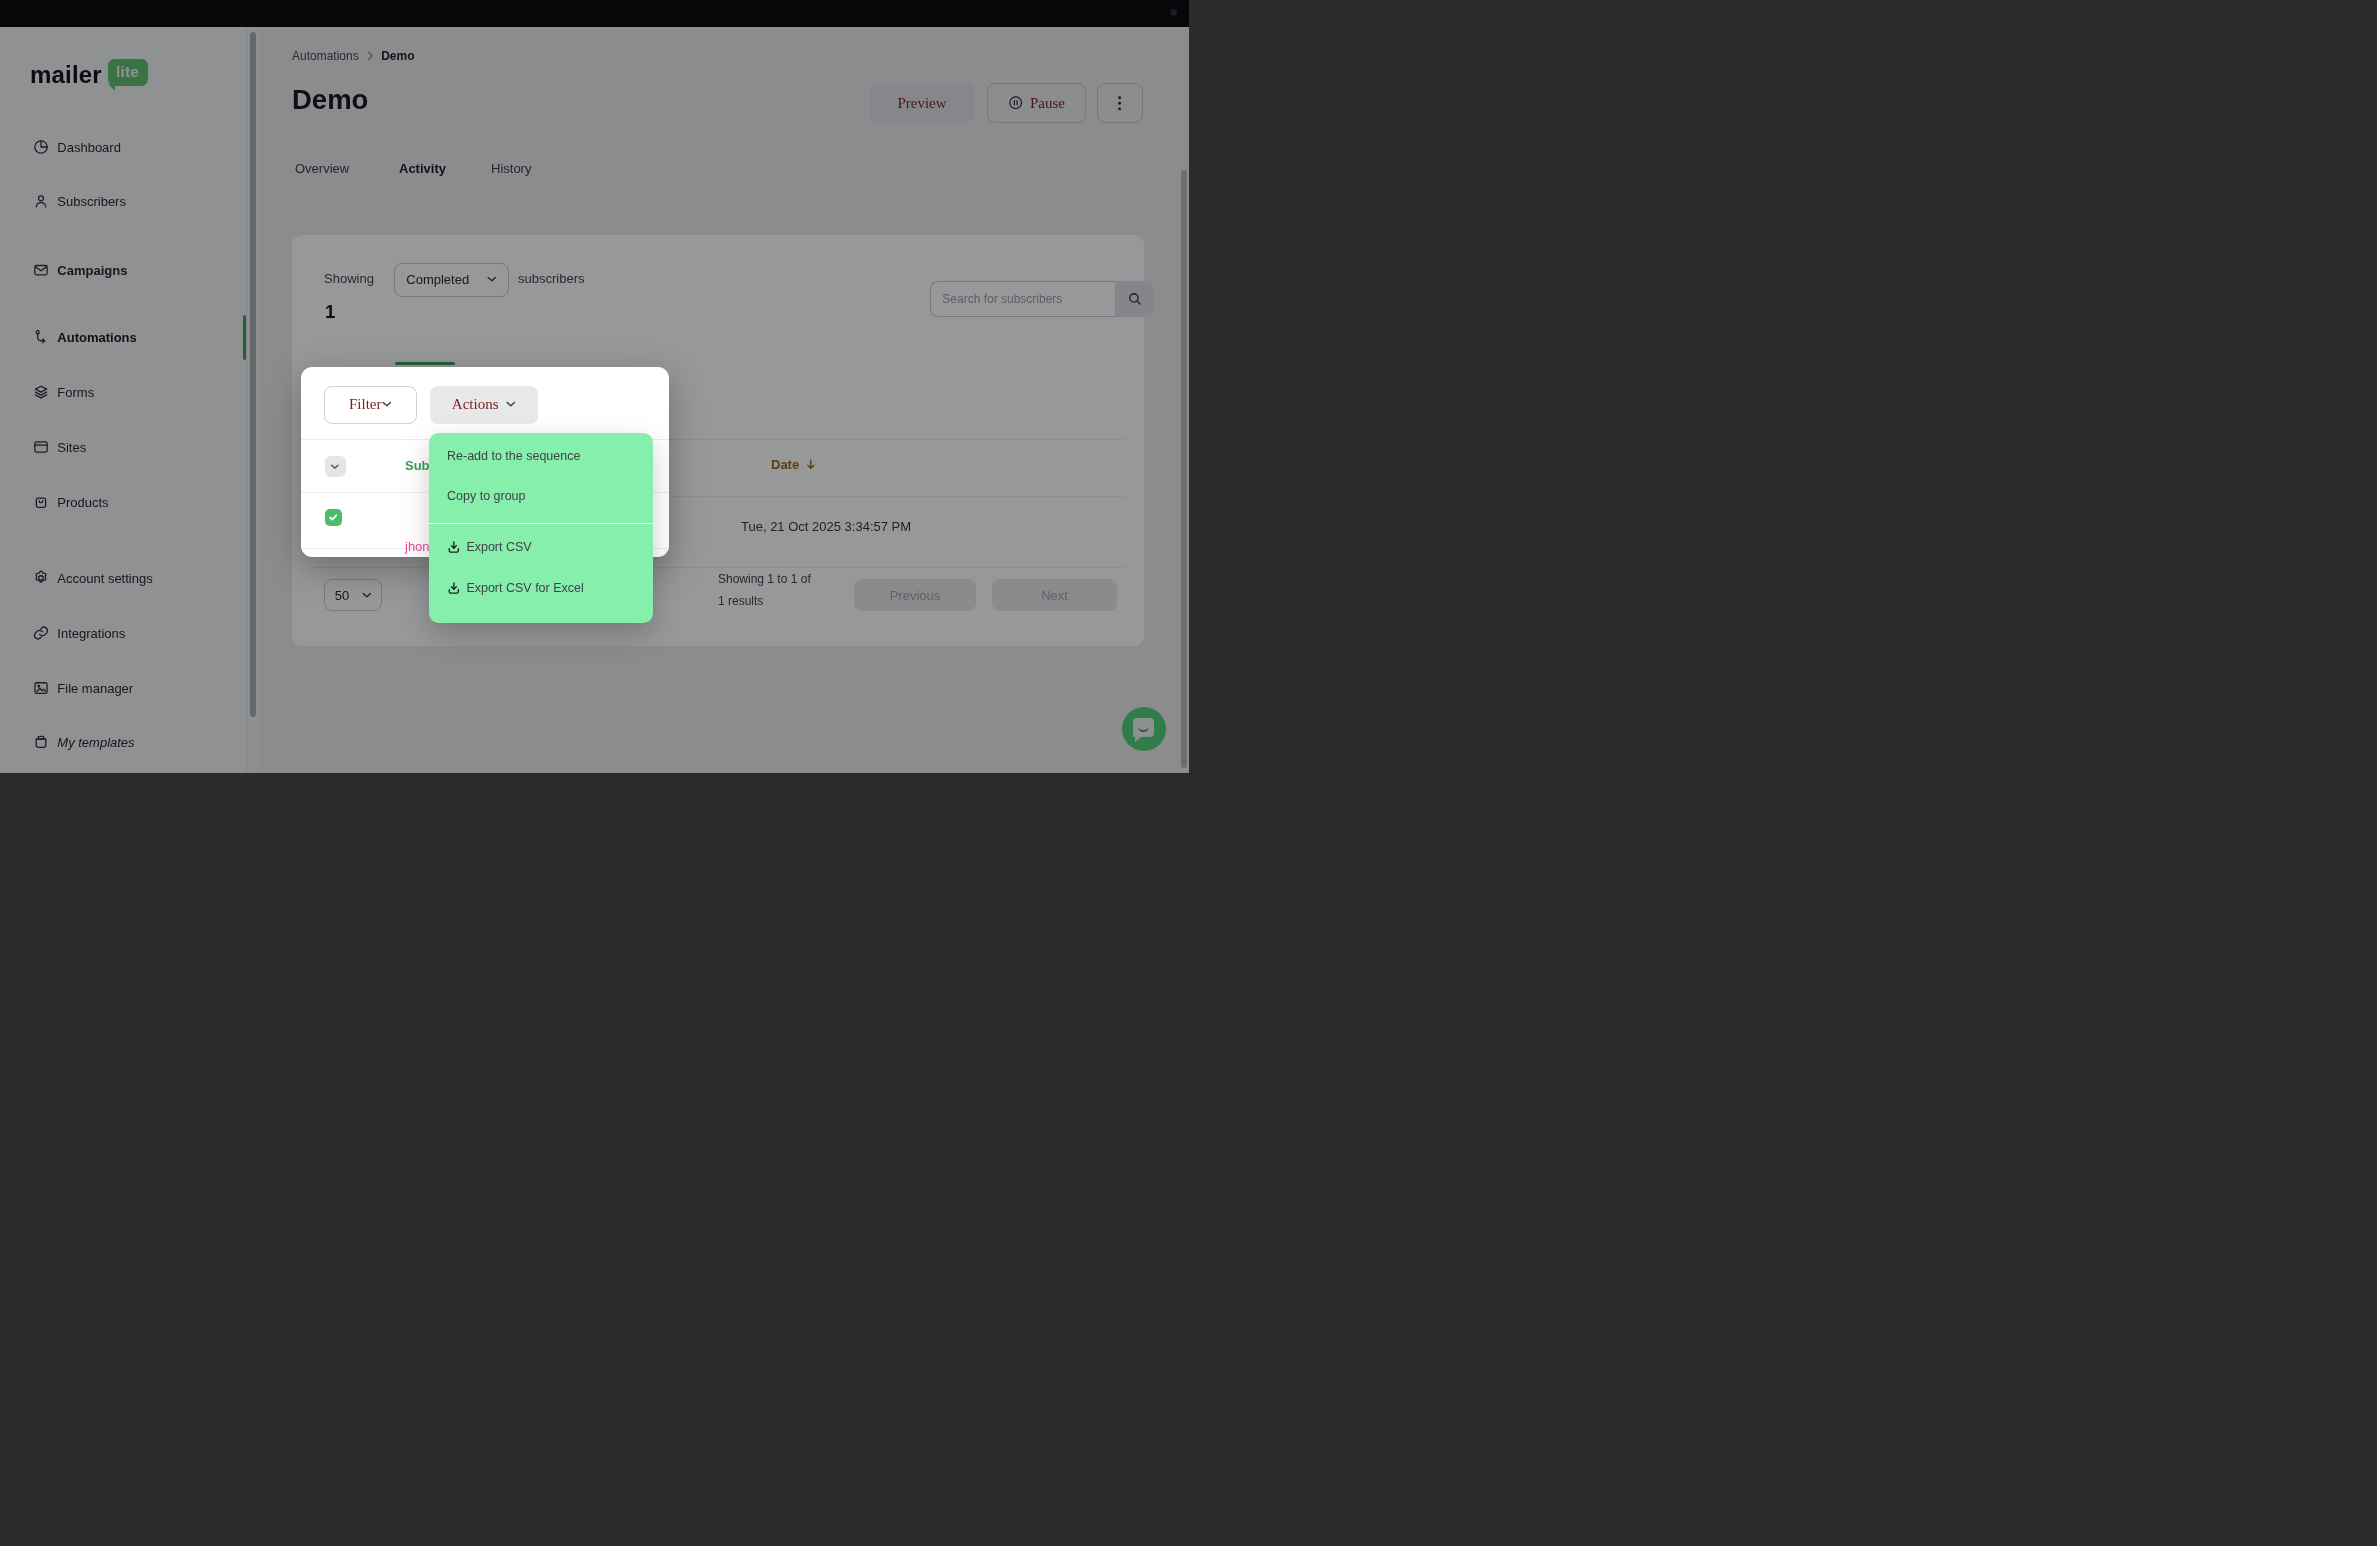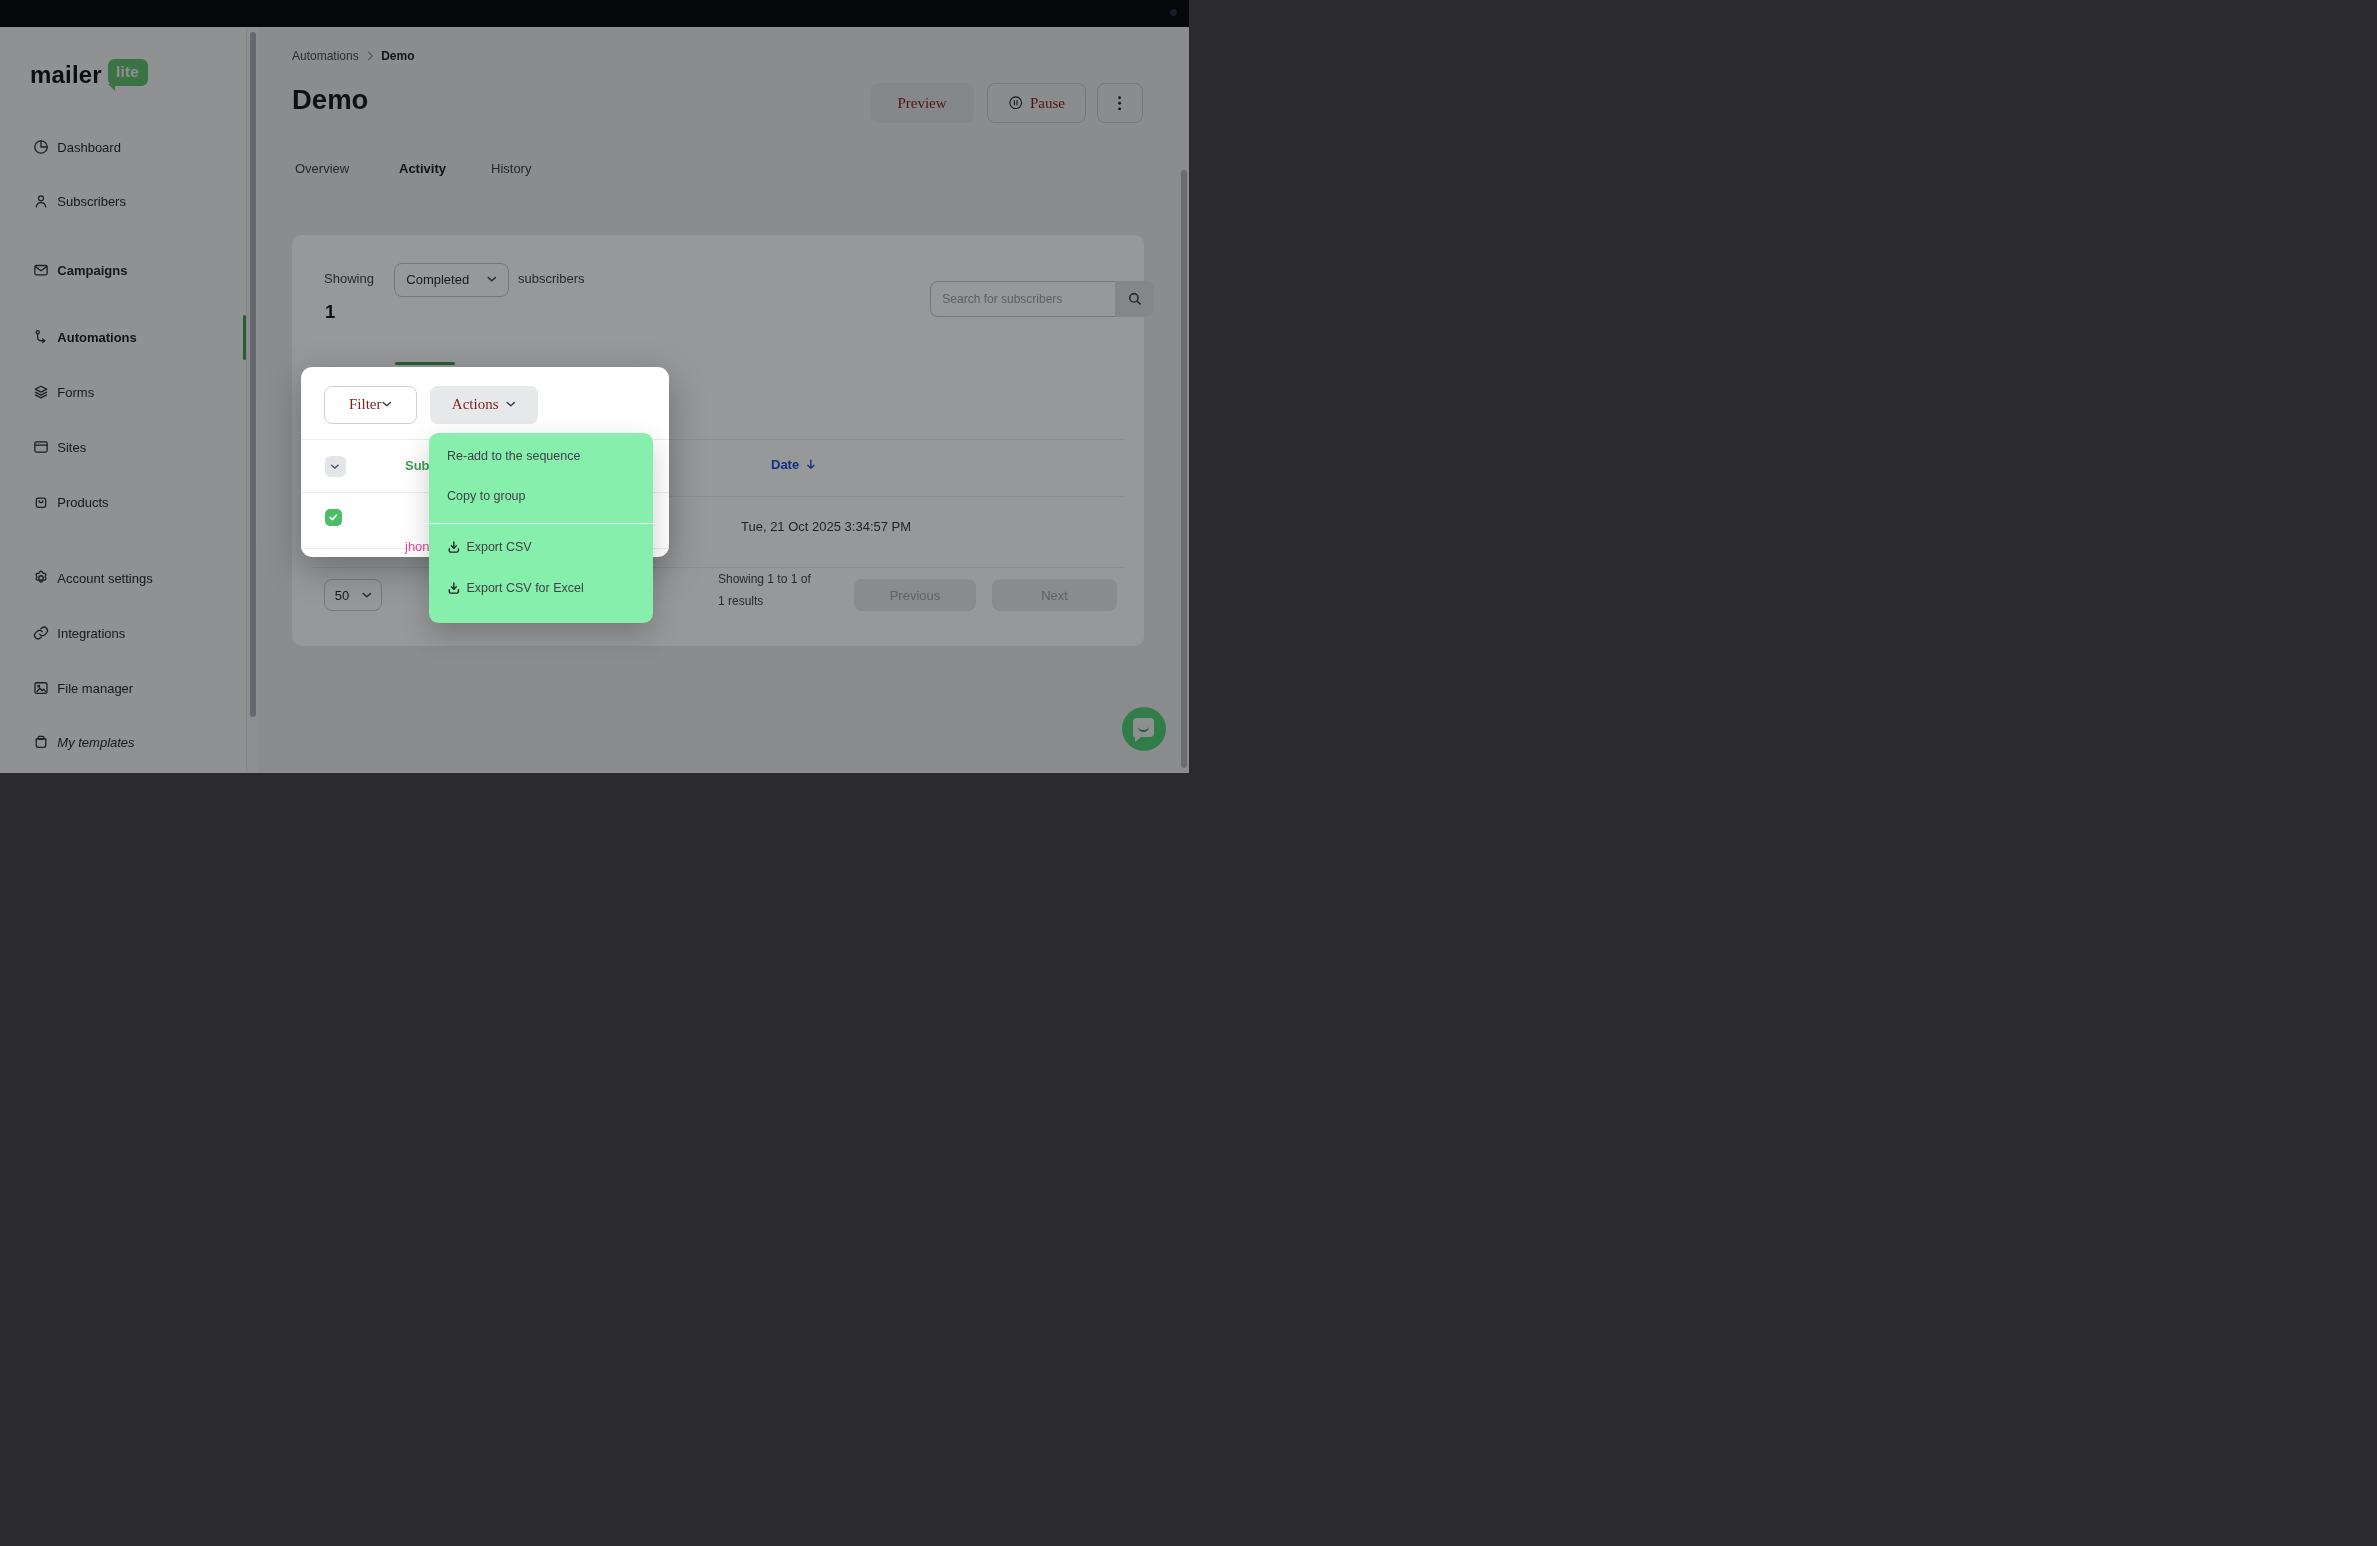--- a/index.html
+++ b/index.html
@@ -296,21 +296,21 @@
               <path d="M13.2 13.2L17 17"></path>
             </svg>
           </span>
       </button>
     </div>
 
     <div class="mc tline" style="top:204px;"></div>
     <div class="mc tline" style="top:261px;"></div>
     <div class="mc tline" style="top:332px;"></div>
 
-    <div class="mc date-header" style="color:#1d4ed8;padding-left:30px;">
+    <div class="mc date-header" style="color:#a16207;padding-left:30px;">
       <span>Date</span>
       <span class="sort-ic">
         <svg class="ic" viewBox="0 0 12 14" style="stroke-width:1.7;">
             <path d="M6 1.5v10M6 11.5L2.2 7.7M6 11.5l3.8-3.8"></path>
           </svg>
         </span>
     </div>
     <div class="mc date-value">Tue, 21 Oct 2025 3:34:57 PM</div>
 
     <div class="mc select sel-perpage">

